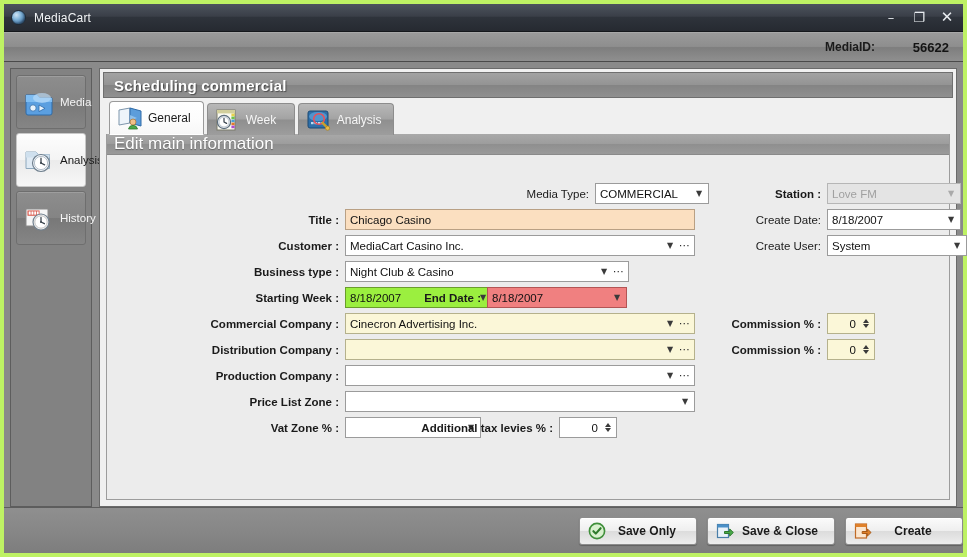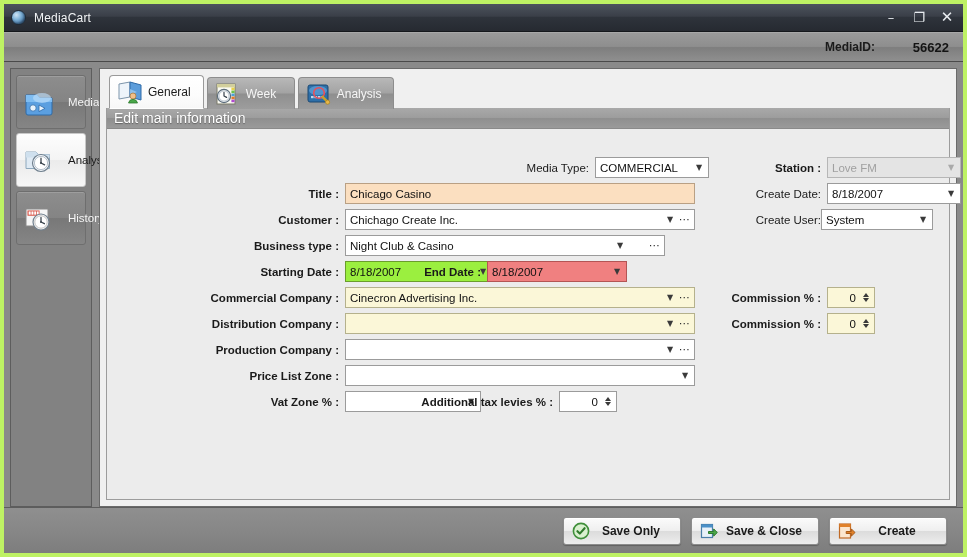--- a/index.html
+++ b/index.html
@@ -73,21 +73,21 @@
   #sidebar {
     width: 82px; flex: 0 0 82px;
     background: #828282;
     border: 1px solid #5d5d5d;
     display: flex; flex-direction: column;
     padding: 6px 0 0 0;
     gap: 4px;
   }
   .nav-item {
     height: 54px; margin: 0 5px;
-    display: flex; align-items: center; gap: 12px;
+    display: flex; align-items: center; gap: 4px;
     padding-left: 5px;
     border: 1px solid #6e6e6e;
     border-radius: 3px;
     background: linear-gradient(to bottom, #8d8d8d 0%, #848484 50%, #787878 51%, #858585 100%);
     color: #f4f4f4; font-size: 11.5px;
     box-shadow: inset 0 1px 0 rgba(255,255,255,.15);
   }
   .nav-item.selected {
     background: linear-gradient(to bottom, #fdfdfd 0%, #f4f4f4 50%, #ebebeb 51%, #f7f7f7 100%);
     border: 1px solid #c8c8c8;
@@ -154,21 +154,21 @@
     margin: 0 3px 2px 3px;
     display: flex; flex-direction: column;
     position: relative; top: -1px;
   }
   #group-header {
     height: 21px; flex: 0 0 21px;
     background: linear-gradient(to bottom, #a9a9a9 0%, #9d9d9d 48%, #8f8f8f 52%, #9a9a9a 100%);
     border-bottom: 1px solid #8a8a8a;
     display: flex; align-items: center; padding-left: 7px;
   }
-  #group-header-label { color: #ffffff; font-size: 14px; text-shadow: 0 1px 1px rgba(0,0,0,.35); }
+  #group-header-label { color: #ffffff; font-size: 17px; text-shadow: 0 1px 1px rgba(0,0,0,.35); }
 
   #form-area {
     flex: 1 1 auto; position: relative;
     background: #ececec;
   }
 
   
   .frow { position: absolute; display: flex; align-items: center; }
   .flabel {
     font-size: 11.5px; font-weight: bold; color: #1a1a1a;
@@ -217,21 +217,21 @@
   }
   .spin i.up { border-bottom: 4px solid #3a3a3a; }
   .spin i.dn { border-top: 4px solid #3a3a3a; }
 
   
   #footer {
     height: 46px; flex: 0 0 46px;
     background: linear-gradient(to bottom, #8f8f8f 0%, #878787 50%, #7d7d7d 100%);
     border-top: 1px solid #5d5d5d;
     display: flex; align-items: center; justify-content: flex-end;
-    gap: 10px; padding-right: 16px;
+    gap: 10px; 
   }
   .btn {
     height: 28px; min-width: 118px;
     display: flex; align-items: center; gap: 8px;
     padding: 0 16px 0 8px;
     border: 1px solid #8c8c8c;
     border-radius: 3px;
     background: linear-gradient(to bottom, #fbfbfb 0%, #efefef 48%, #dcdcdc 52%, #ededed 100%);
     font-size: 12px; font-weight: bold; color: #1a1a1a;
     box-shadow: 0 1px 1px rgba(0,0,0,.25), inset 0 1px 0 #fff;
@@ -304,20 +304,23 @@
             <path d="M19 20 L19 15.5 M19 20 L22.4 21.7" stroke="#3c464f" stroke-width="1.3" stroke-linecap="round"></path>
             <circle cx="19" cy="20" r="1" fill="#3c464f"></circle>
           </svg>
         </span>
         <span class="nav-label">History</span>
       </div>
     </div>
 
     <div id="content">
 
+      <div id="page-title-bar">
+        <div id="page-title">Scheduling commercial</div>
+      </div>
 
       <div id="tabstrip">
 
         <div class="tab active">
           <span class="tab-icon">
             <svg width="26" height="24" viewBox="0 0 26 24">
               <path d="M2 4 L13 2 L13 17 L2 19 z" fill="#eef4fa" stroke="#7d95ab" stroke-width="1"></path>
               <path d="M13 2 L24 5 L24 20 L13 17 z" fill="#5c9ddb" stroke="#2f6ba8" stroke-width="1"></path>
               <path d="M13 9 L20 12 L13 15 z" fill="#9ccbf0" opacity=".8"></path>
               <circle cx="16" cy="16" r="3" fill="#f0c08a" stroke="#b07c3e" stroke-width=".8"></circle>
@@ -395,44 +398,44 @@
             <span class="flabel plain" style="width:172px;">Create Date:</span>
             <span class="ctl" style="width:134px; margin-left:6px;">
               <span class="val">8/18/2007</span>
               <span class="arrow">▼</span>
             </span>
           </div>
 
           <div class="frow" style="left:0; top:80px;">
             <span class="flabel" style="width:232px;">Customer :</span>
             <span class="ctl" style="width:350px; margin-left:6px;">
-              <span class="val">Chichago Create Inc.</span>
+              <span class="val">MediaCart Casino Inc.</span>
               <span class="arrow">▼</span>
               <span class="ellipsis">⋯</span>
             </span>
           </div>
           <div class="frow" style="left:542px; top:80px;">
             <span class="flabel plain" style="width:172px;">Create User:</span>
-            <span class="ctl" style="width:112px; margin-left:0;">
+            <span class="ctl" style="width:140px; margin-left:6px;">
               <span class="val">System</span>
               <span class="arrow">▼</span>
             </span>
           </div>
 
           <div class="frow" style="left:0; top:106px;">
             <span class="flabel" style="width:232px;">Business type :</span>
-            <span class="ctl" style="width:320px; margin-left:6px;gap:20px;">
+            <span class="ctl" style="width:284px; margin-left:6px;">
               <span class="val">Night Club &amp; Casino</span>
               <span class="arrow">▼</span>
               <span class="ellipsis">⋯</span>
             </span>
           </div>
 
           <div class="frow" style="left:0; top:132px;">
-            <span class="flabel" style="width:232px;">Starting Date :</span>
+            <span class="flabel" style="width:232px;">Starting Week :</span>
             <span class="ctl green" style="width:148px; margin-left:6px;">
               <span class="val">8/18/2007</span>
               <span class="arrow">▼</span>
             </span>
           </div>
           <div class="frow" style="left:290px; top:132px;">
             <span class="flabel" style="width:84px;">End Date :</span>
             <span class="ctl red" style="width:140px; margin-left:6px;">
               <span class="val">8/18/2007</span>
               <span class="arrow">▼</span>

